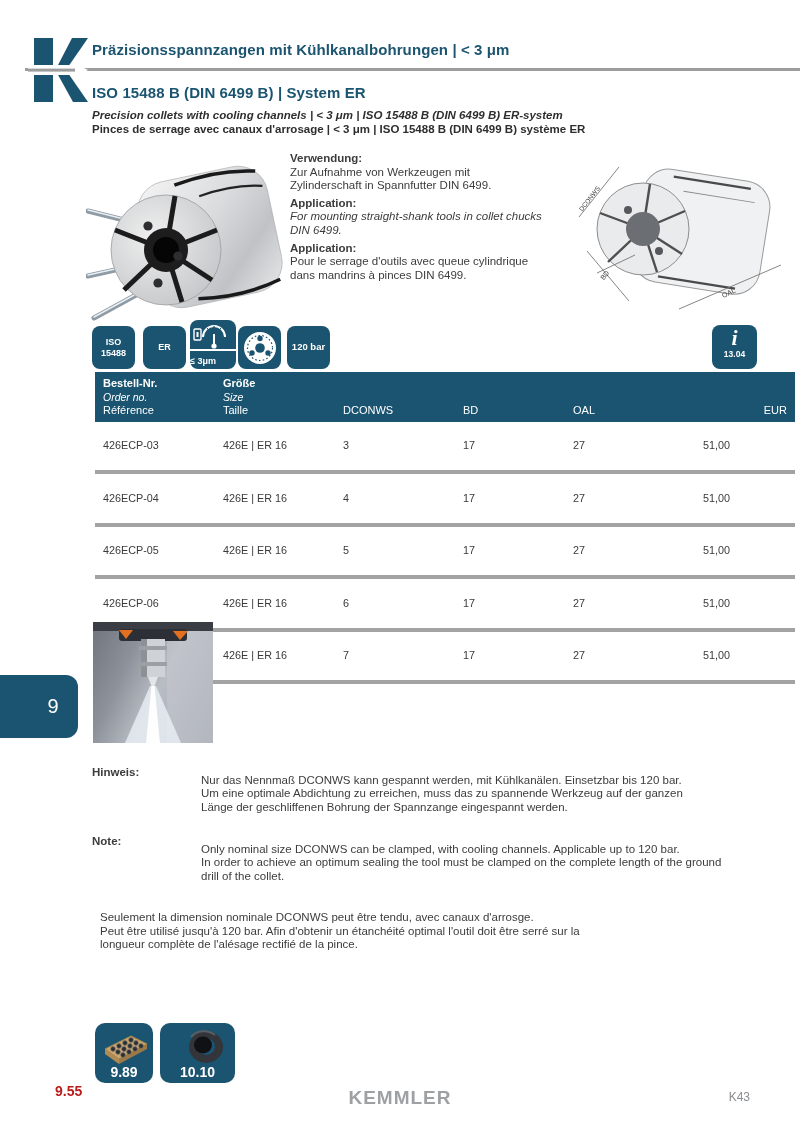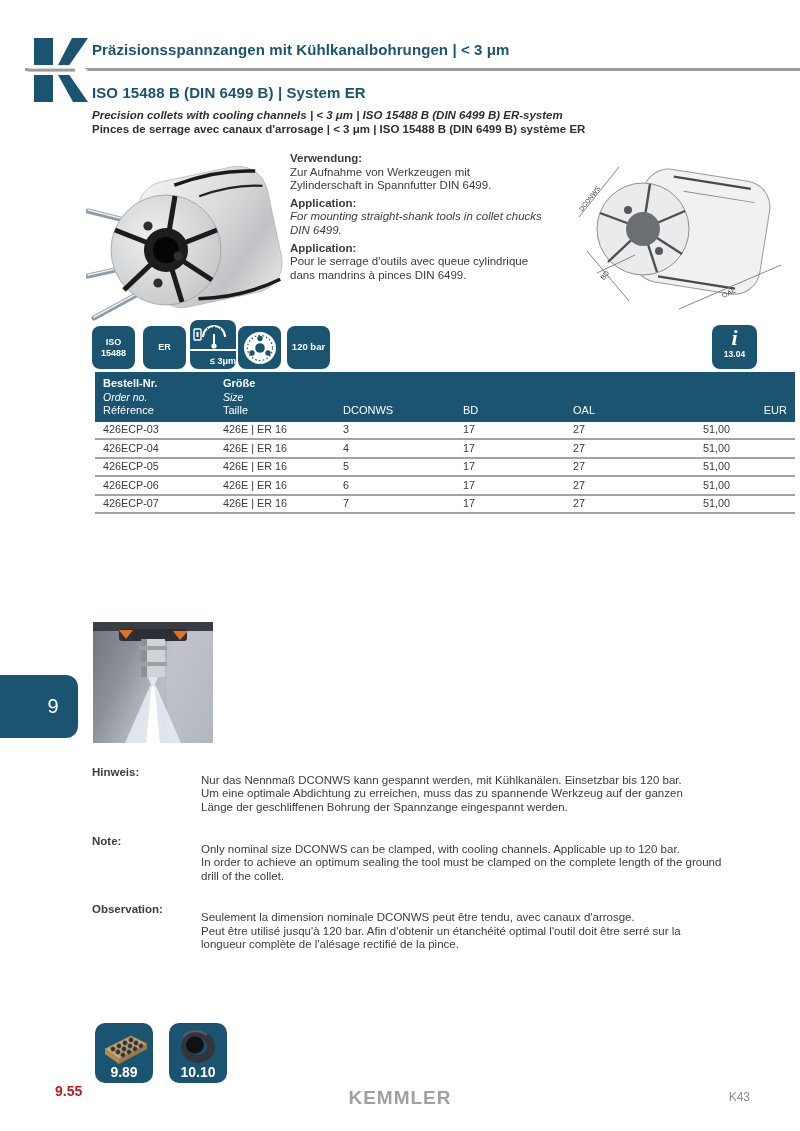--- a/index.html
+++ b/index.html
@@ -16,33 +16,33 @@
   
   .usage{position:absolute;left:290px;top:152px;width:300px;font-size:11.5px;line-height:13.6px;color:#3c3c3c;}
   .usage .lbl{font-weight:bold;margin-top:4px;}
   .usage p{margin:0;}
 
   
   .badge{position:absolute;top:326px;height:43px;background:#1b5470;border-radius:8px;
          color:#fff;display:flex;align-items:center;justify-content:center;
          font-size:9px;font-weight:bold;text-align:center;line-height:10.5px;}
   .gaugebadge{position:absolute;left:190px;top:320px;width:46px;height:49px;background:#1b5470;border-radius:8px;overflow:visible;}
-  .gaugebadge .glabel{position:absolute;left:0;bottom:3px;width:100%;text-align:right;color:#fff;font-size:9px;font-weight:bold;}
+  .gaugebadge .glabel{position:absolute;left:0;bottom:3px;width:100%;text-align:left;color:#fff;font-size:9px;font-weight:bold;}
   .infobadge{position:absolute;left:712px;top:325px;width:45px;height:44px;background:#1b5470;border-radius:8px;color:#fff;text-align:center;}
   .infobadge .ig{font-family:"Liberation Serif",serif;font-style:italic;font-weight:bold;font-size:22px;line-height:26px;display:block;}
   .infobadge .ir{font-size:8.5px;font-weight:bold;display:block;margin-top:-2px;}
 
   
   table.data{position:absolute;left:95px;top:372px;width:700px;border-collapse:collapse;table-layout:fixed;}
   table.data th{background:#1b5470;color:#fff;text-align:left;vertical-align:top;padding:5px 8px 4px 8px;font-weight:normal;}
   table.data th.num{vertical-align:bottom;}
   table.data th .hb{display:block;font-weight:bold;font-size:11px;line-height:13.5px;}
   table.data th .hi{display:block;font-style:italic;font-size:10.5px;line-height:13.5px;}
   table.data th .hn{display:block;font-size:11px;line-height:13.5px;}
-  table.data td{font-size:10.8px;color:#3a3a3a;padding:1px 8px;border-bottom:2px solid #a3a3a3;line-height:13.5px;height:14.6px;}
+  table.data td{font-size:10.8px;color:#3a3a3a;padding:17px 8px;border-bottom:4px solid #a3a3a3;line-height:13.5px;height:14.6px;}
   table.data td.r{}
   table.data th.r{text-align:right;}
 
   
   .tab9{position:absolute;left:0;top:675px;width:78px;height:63px;background:#1b5470;border-radius:0 12px 12px 0;
         color:#fff;font-size:20px;display:flex;align-items:center;justify-content:center;padding-left:28px;box-sizing:border-box;}
 
   
   .mphoto{position:absolute;left:93px;top:622px;width:120px;height:121px;
           background:linear-gradient(115deg,#6f737c 0%,#8d9199 30%,#b9bdc4 55%,#9aa0a8 100%);overflow:hidden;}
@@ -314,21 +314,20 @@
 Um eine optimale Abdichtung zu erreichen, muss das zu spannende Werkzeug auf der ganzen
 Länge der geschliffenen Bohrung der Spannzange eingespannt werden.</p>
     </div>
     <div class="note">
       <div class="nl">Note:</div>
       <p class="pre it">Only nominal size DCONWS can be clamped, with cooling channels. Applicable up to 120 bar.
 In order to achieve an optimum sealing the tool must be clamped on the complete length of the ground
 drill of the collet.</p>
     </div>
     <div class="note">
-      <div class="nl">Observation:</div>
       <p class="pre">Seulement la dimension nominale DCONWS peut être tendu, avec canaux d'arrosge.
 Peut être utilisé jusqu'à 120 bar. Afin d'obtenir un étanchéité optimal l'outil doit être serré sur la
 longueur complète de l'alésage rectifié de la pince.</p>
     </div>
   </div>
 
   <div class="xref" style="left:95px;">
     <svg width="58" height="48" viewBox="0 0 58 48">
       <polygon points="10,26 36,13 52,21 24,36" fill="#cda768" stroke="#a8854f" stroke-width="1"></polygon>
       <polygon points="10,26 24,36 24,41 10,31" fill="#b08c52"></polygon>
@@ -343,21 +342,21 @@
           <circle cx="35" cy="23" r="2.4"></circle>
           <circle cx="41" cy="20" r="2.4"></circle>
         <circle cx="28" cy="32" r="2.4"></circle>
           <circle cx="34" cy="29" r="2.4"></circle>
           <circle cx="40" cy="26" r="2.4"></circle>
           <circle cx="46" cy="23" r="2.4"></circle>
       </g>
     </svg>
     <div class="xl">9.89</div>
   </div>
-  <div class="xref" style="left:169px;">
+  <div class="xref" style="left:160px;padding-left:17px;">
     <svg width="58" height="48" viewBox="0 0 58 48">
       <path d="M29,8 a17,16 0 1 0 0.1,0 z M29,15 a9,8.5 0 1 1 -0.1,0 z" fill="#33353a" fill-rule="evenodd"></path>
       <ellipse cx="26" cy="22" rx="9" ry="8.5" fill="#101114"></ellipse>
       <path d="M14,14 a17,16 0 0 1 24,-2" fill="none" stroke="#5a5d63" stroke-width="2"></path>
     </svg>
     <div class="xl">10.10</div>
   </div>
 
   <div class="f-left">9.55</div>
   <div class="f-brand">KEMMLER</div>

